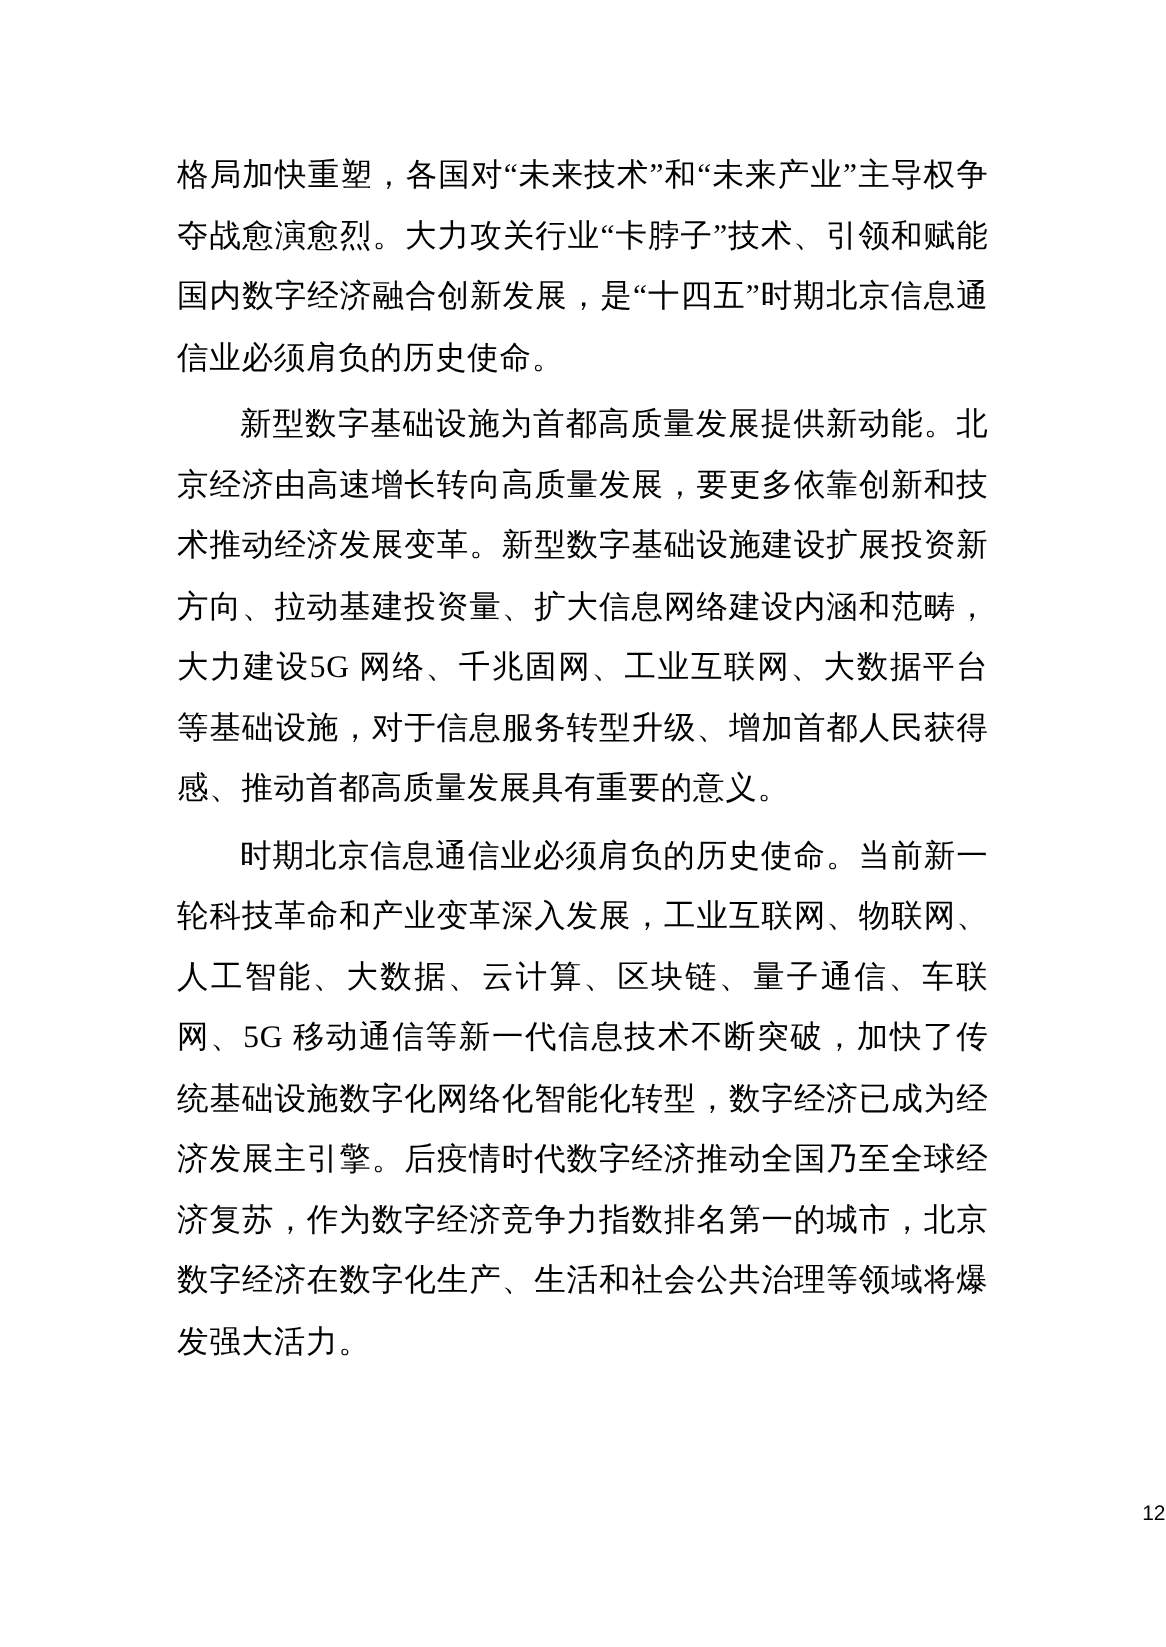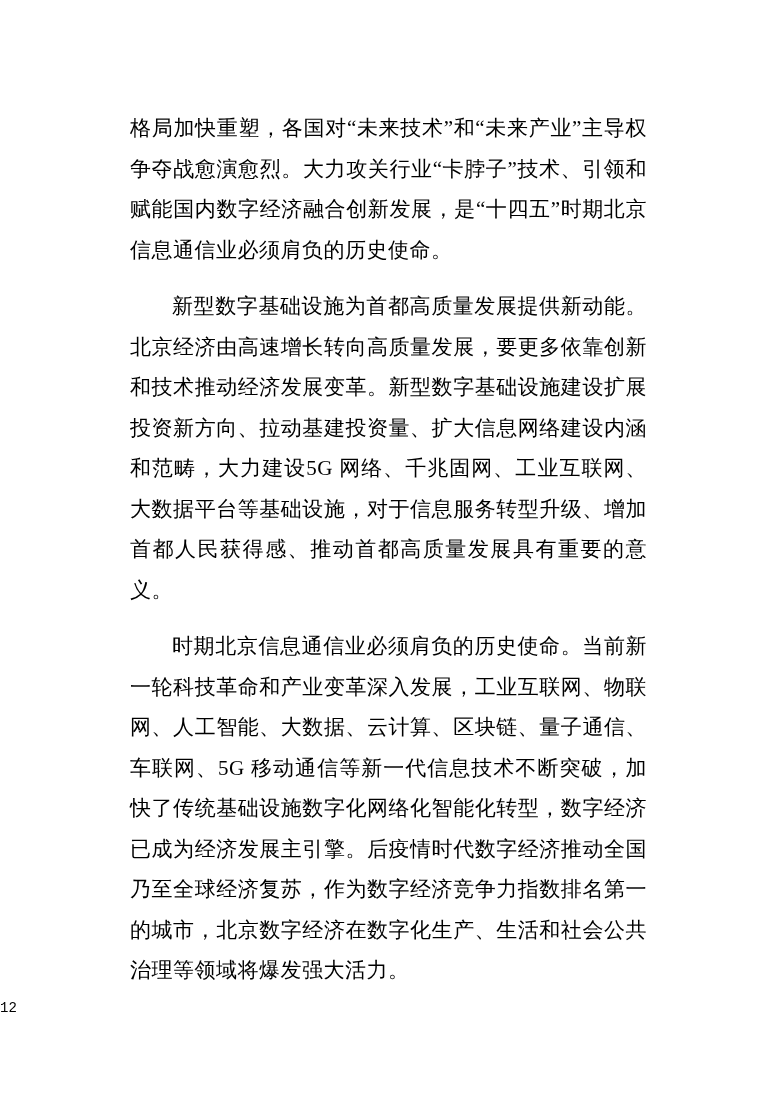--- a/index.html
+++ b/index.html
@@ -21,39 +21,39 @@
     left: 114px;
     top: 92px;
     width: 549px;
     font-size: 21px;
     line-height: 40.5px;
     text-align: justify;
     text-justify: inter-character;
     letter-spacing: 0.5px;
   }
   .content p {
-    margin: 16px;
+    margin: 4px;
     padding: 0;
   }
   .content p.indent {
     text-indent: 2em;
   }
   .para-lead {
     font-weight: normal;
   }
   .page-number {
     position: absolute;
     left: 0;
     top: 999px;
     width: 100%;
-    text-align: left;
+    text-align: right;
     font-size: 14px;
     line-height: 18px;
     color: #000000;
-    font-family: Liberation Mono, monospace;
+    font-family: Liberation Sans, sans-serif;
   }
 </style>
 </head>
 <body>
 
 <div class="page">
   <div class="content">
     <p>
       <span class="para-lead"></span><span>格局加快重塑，各国对“未来技术”和“未来产业”主导权争夺战愈演愈烈。大力攻关行业“卡脖子”技术、引领和赋能国内数字经济融合创新发展，是“十四五”时期北京信息通信业必须肩负的历史使命。</span>
     </p>

